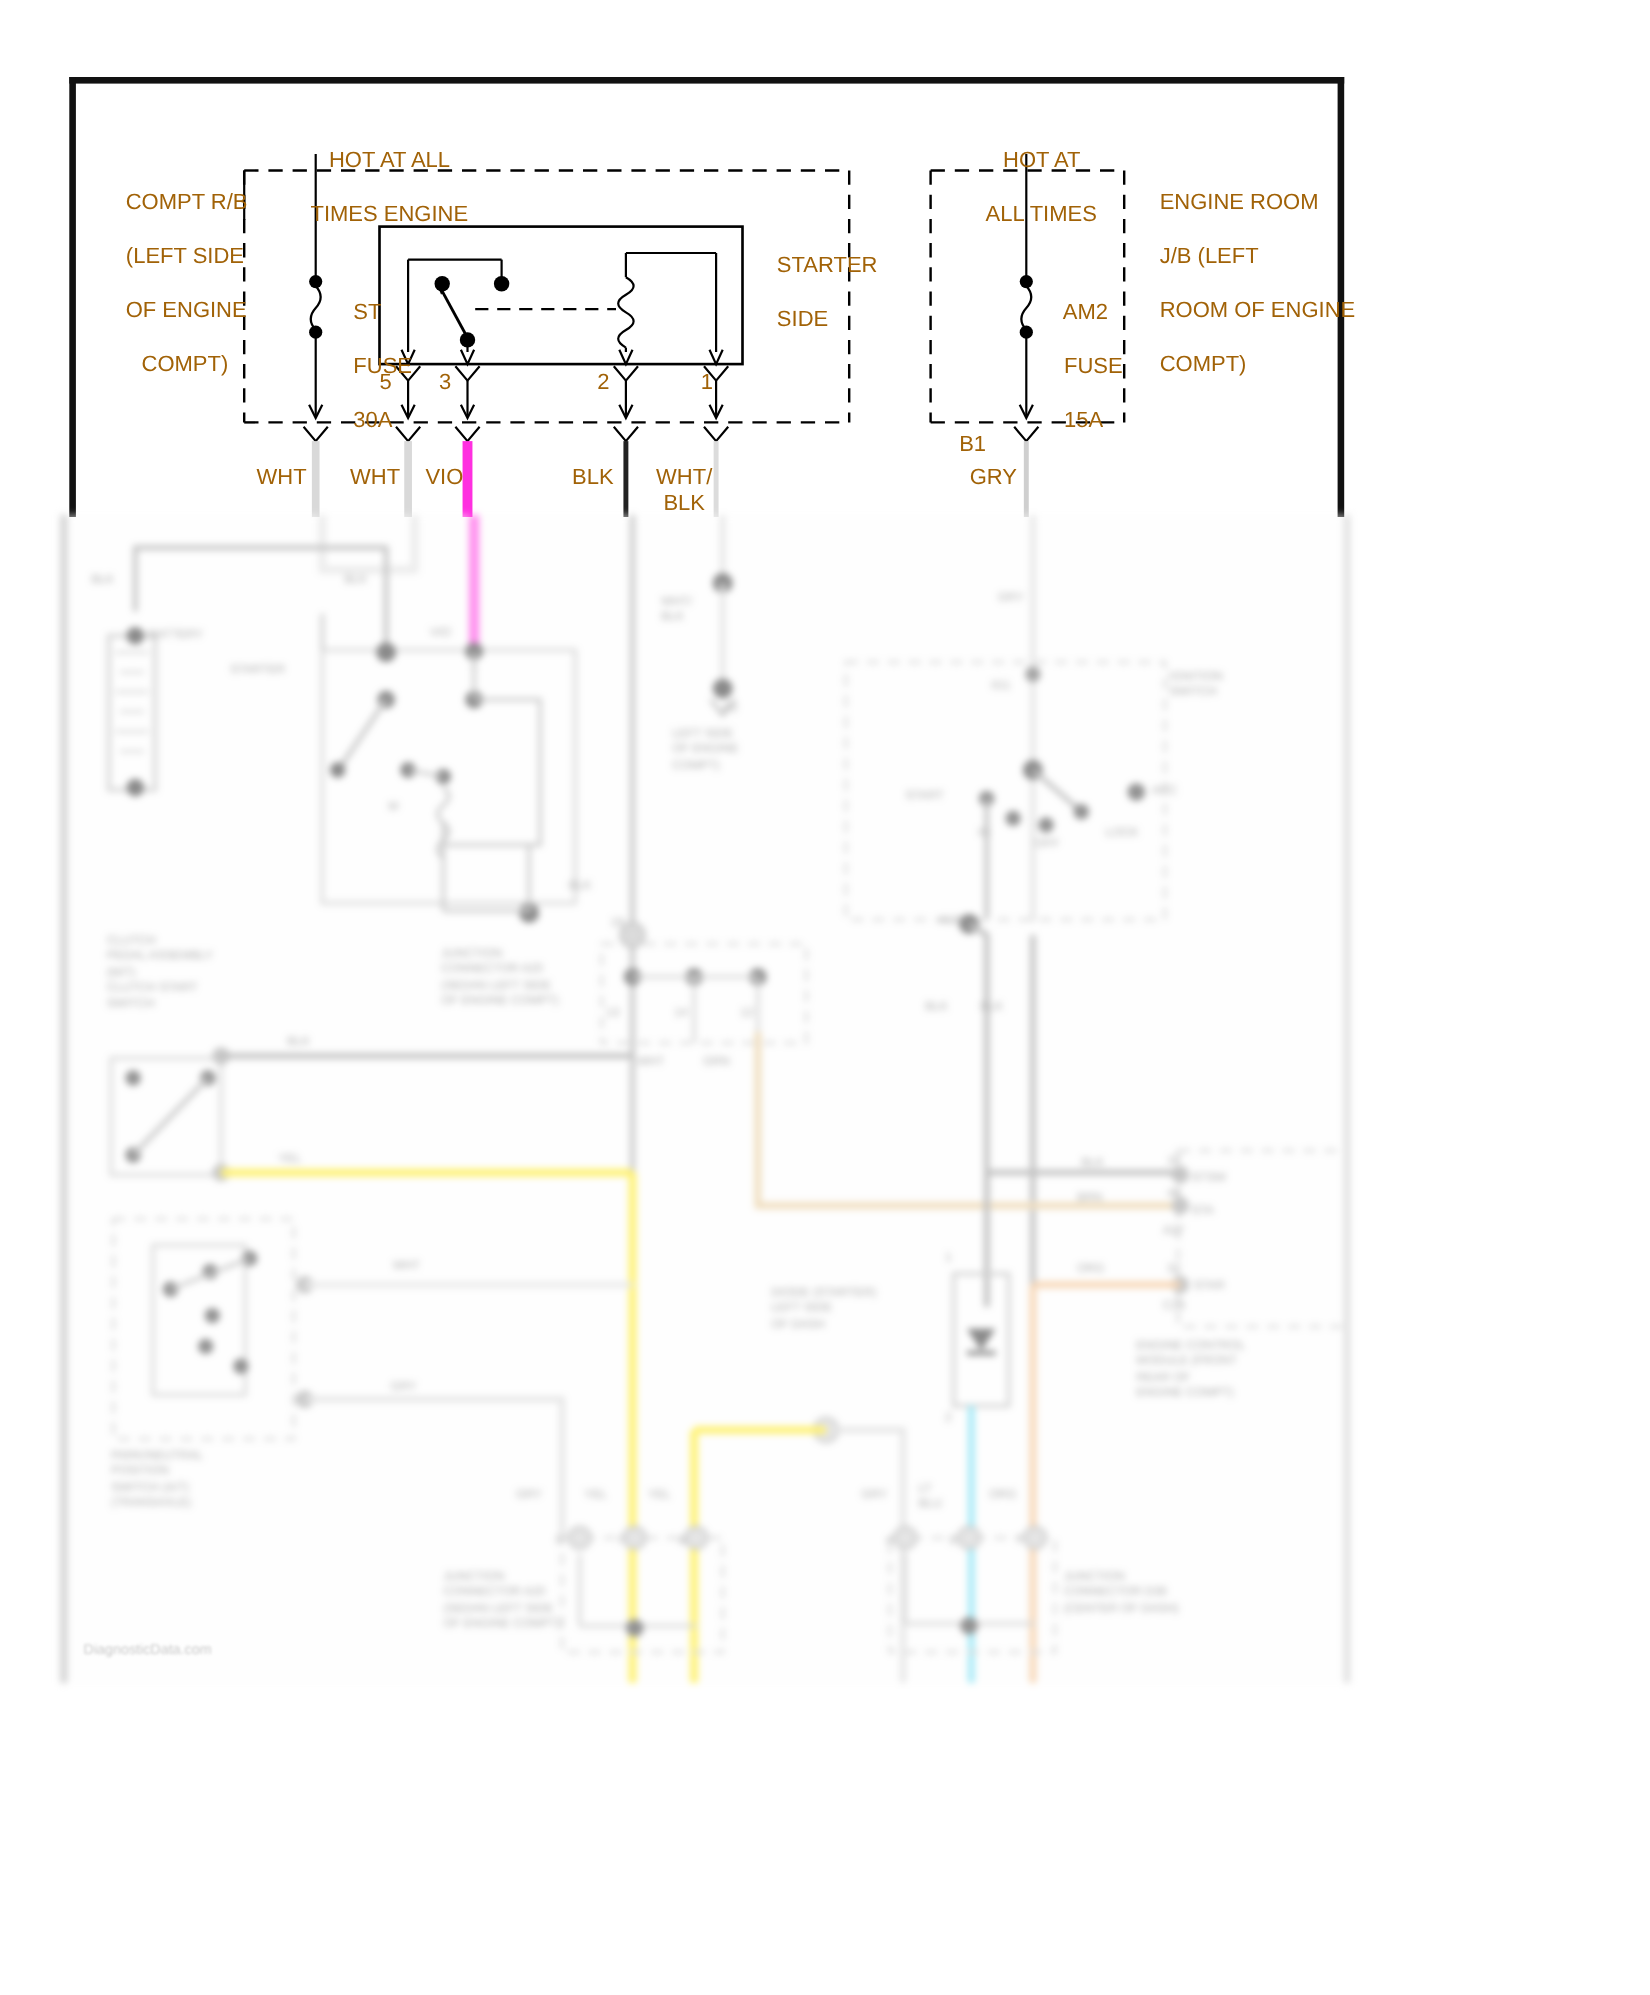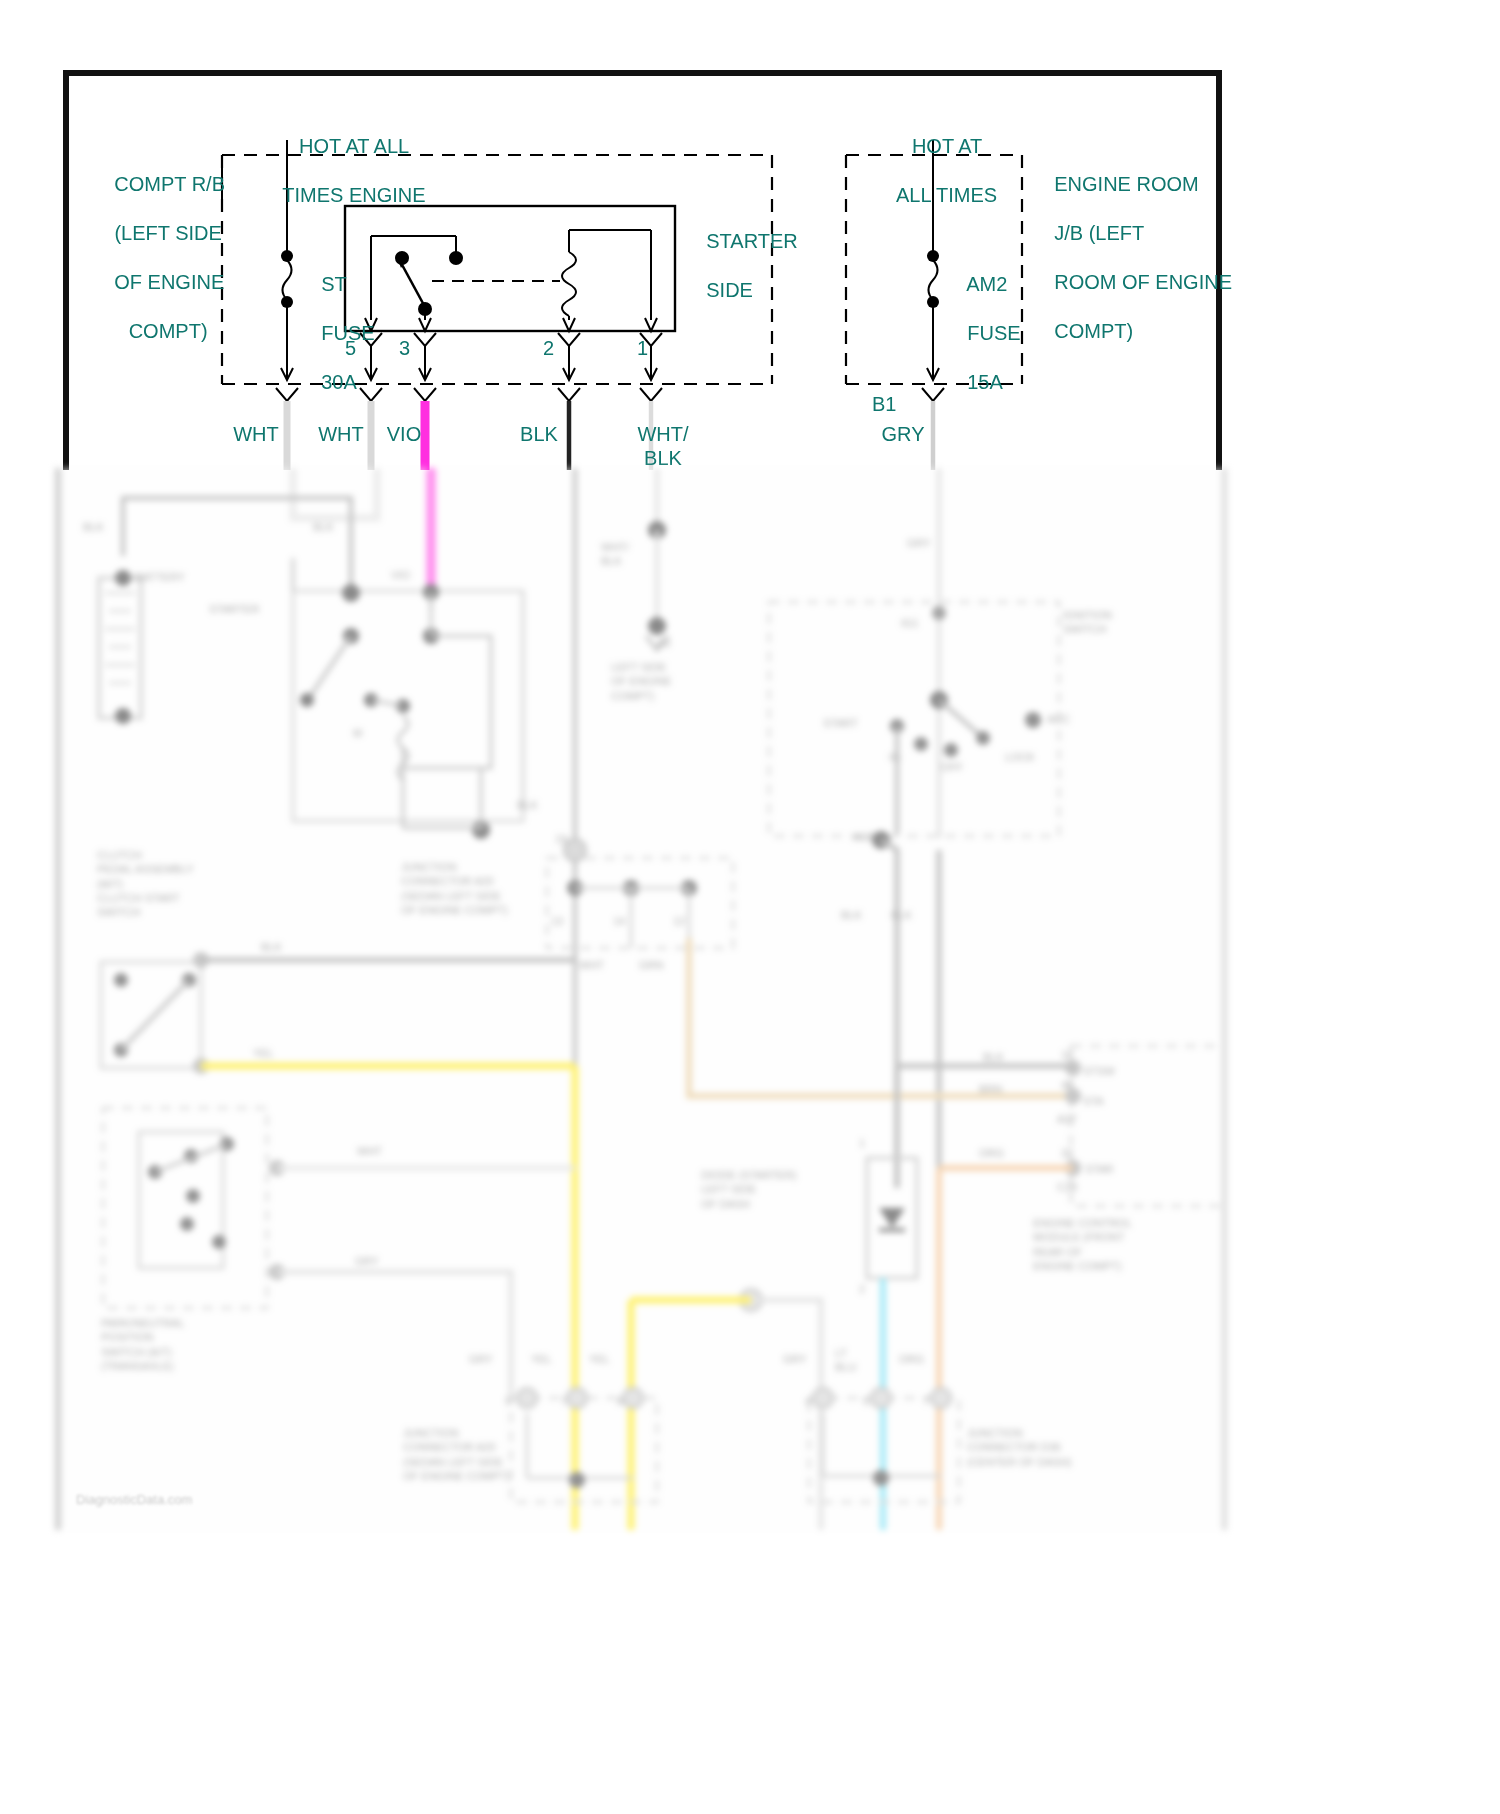--- a/index.html
+++ b/index.html
@@ -46,21 +46,21 @@
     filter: blur(3.2px) opacity(0.55);
     overflow: hidden;
   }
 
   .svgfull { position: absolute; left: 0; top: 0; }
 
   
   .lbl {
     position: absolute;
     font-family: "Liberation Sans", sans-serif;
-    color: #0f766e;
+    color: #a16207;
     white-space: pre;
     line-height: 1.22;
   }
   .t20 { font-size: 20px; }
   .ctr { text-align: center; }
 
   
   .flbl {
     position: absolute;
     font-family: "Liberation Sans", sans-serif;
@@ -252,21 +252,21 @@
     <span>FUSE</span><br>
     <span>15A</span>
   </div>
 
   <div class="lbl t20" style="left:872px; top:392px;">B1</div>
 
   <div class="lbl t20 ctr" style="left:225px; top:422px; width:62px;">WHT</div>
   <div class="lbl t20 ctr" style="left:310px; top:422px; width:62px;">WHT</div>
   <div class="lbl t20 ctr" style="left:381px; top:422px; width:46px;">VIO</div>
   <div class="lbl t20 ctr" style="left:508px; top:422px; width:62px;">BLK</div>
-  <div class="lbl t20 ctr" style="left:592px; top:422px; width:60px;margin-left:41px;">WHT/
+  <div class="lbl t20 ctr" style="left:592px; top:422px; width:60px;">WHT/
 BLK</div>
   <div class="lbl t20 ctr" style="left:872px; top:422px; width:62px;">GRY</div>
 
   <div id="faded-panel">
     <svg width="1172" height="1062" style="position:absolute;left:0;top:0;">
 
       <line x1="232" y1="0" x2="232" y2="45" stroke="#dcdcdc" stroke-width="7"></line>
       <line x1="316" y1="0" x2="316" y2="45" stroke="#dcdcdc" stroke-width="7"></line>
       <path d="M232,45 L232,50 L316,50 L316,45" fill="none" stroke="#dcdcdc" stroke-width="7"></path>
       <line x1="370" y1="0" x2="370" y2="122" stroke="#ff2fe0" stroke-width="9"></line>

